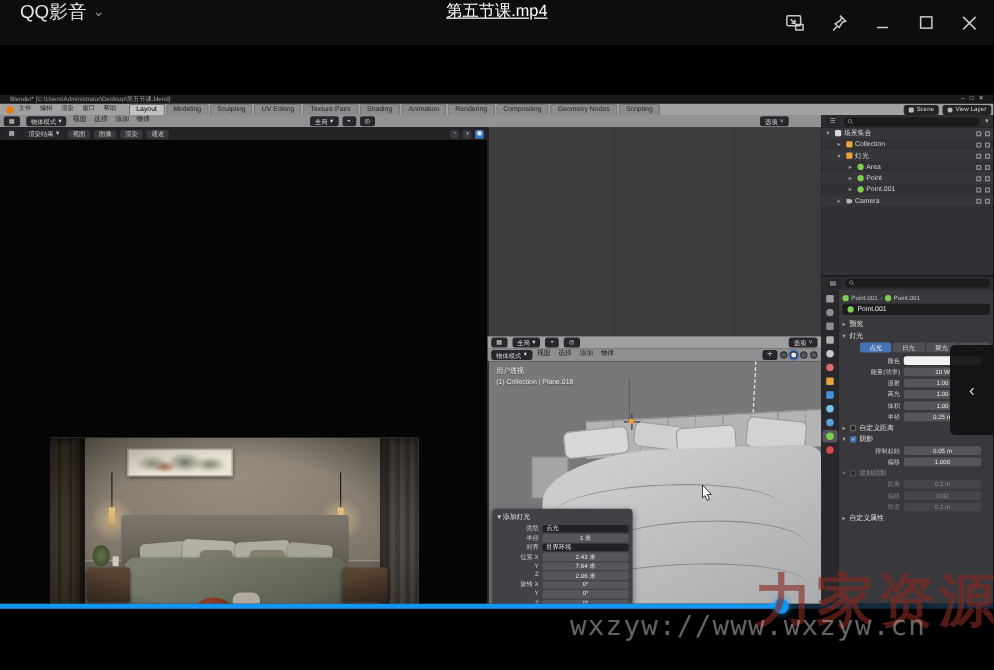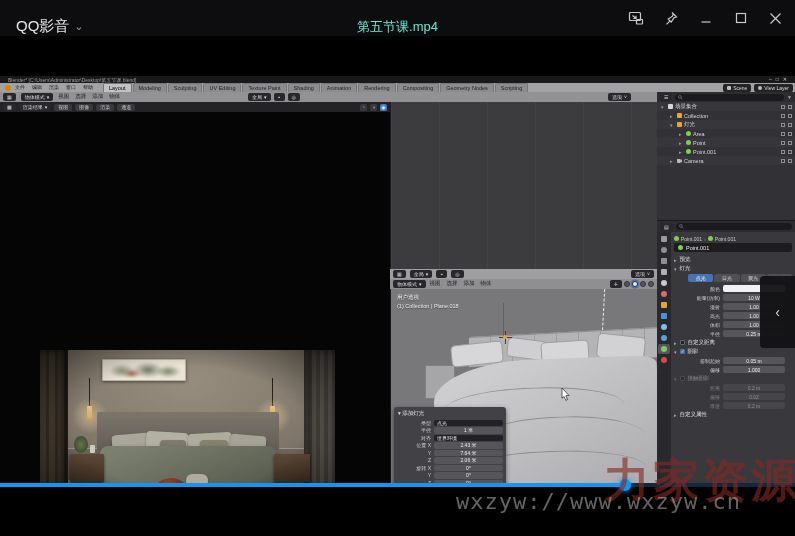--- a/index.html
+++ b/index.html
@@ -1,24 +1,24 @@
 <!DOCTYPE html>
 <html style="--accent: #1495f2;"><head>
 <meta charset="utf-8">
 <style>
 *{margin:0;padding:0;box-sizing:border-box;font-family:"Liberation Sans","DejaVu Sans",sans-serif;}
 html,body{background:#111;}
 #stage{position:relative;width:795px;height:536px;background:#000;overflow:hidden;}
 .abs{position:absolute;}
 
 
-#titlebar{left:0;top:0;width:795px;height:36px;background:#0d0d10;display:flex;align-items:flex-end;}
+#titlebar{left:0;top:0;width:795px;height:36px;background:#0d0d10;display:flex;align-items:flex-start;}
 #app-menu{display:flex;align-items:center;gap:5px;margin-left:16px;color:#e6e6e6;font-size:15px;cursor:pointer;}
 #app-menu .caret{font-size:11px;color:#9a9a9a;}
-#vid-title{position:absolute;left:0;right:0;text-align:center;color:#5eead4;font-size:13px;pointer-events:none;}
+#vid-title{position:absolute;left:0;right:0;text-align:center;color:#ffffff;font-size:13px;pointer-events:none;text-decoration:underline;}
 #win-controls{position:absolute;right:10px;top:0;height:36px;display:flex;align-items:center;gap:16px;}
 #win-controls .wbtn{width:19px;height:19px;display:flex;align-items:center;justify-content:center;cursor:pointer;}
 #win-controls svg{stroke:#c9c9c9;fill:none;stroke-width:1.2;}
 
 #video-area{left:0;top:36px;width:795px;height:447px;background:#000;overflow:hidden;}
 
 #progress{left:0;top:483px;width:795px;height:4px;background:#12283c;z-index:30;}
 #progress-fill{position:absolute;left:0;top:0;height:4px;background:var(--accent,#1495f2);}
 #progress-handle{position:absolute;top:-4px;width:12px;height:12px;margin-left:-6px;border-radius:50%;background:var(--accent,#1495f2);box-shadow:0 0 6px rgba(30,150,240,.9);}
 

